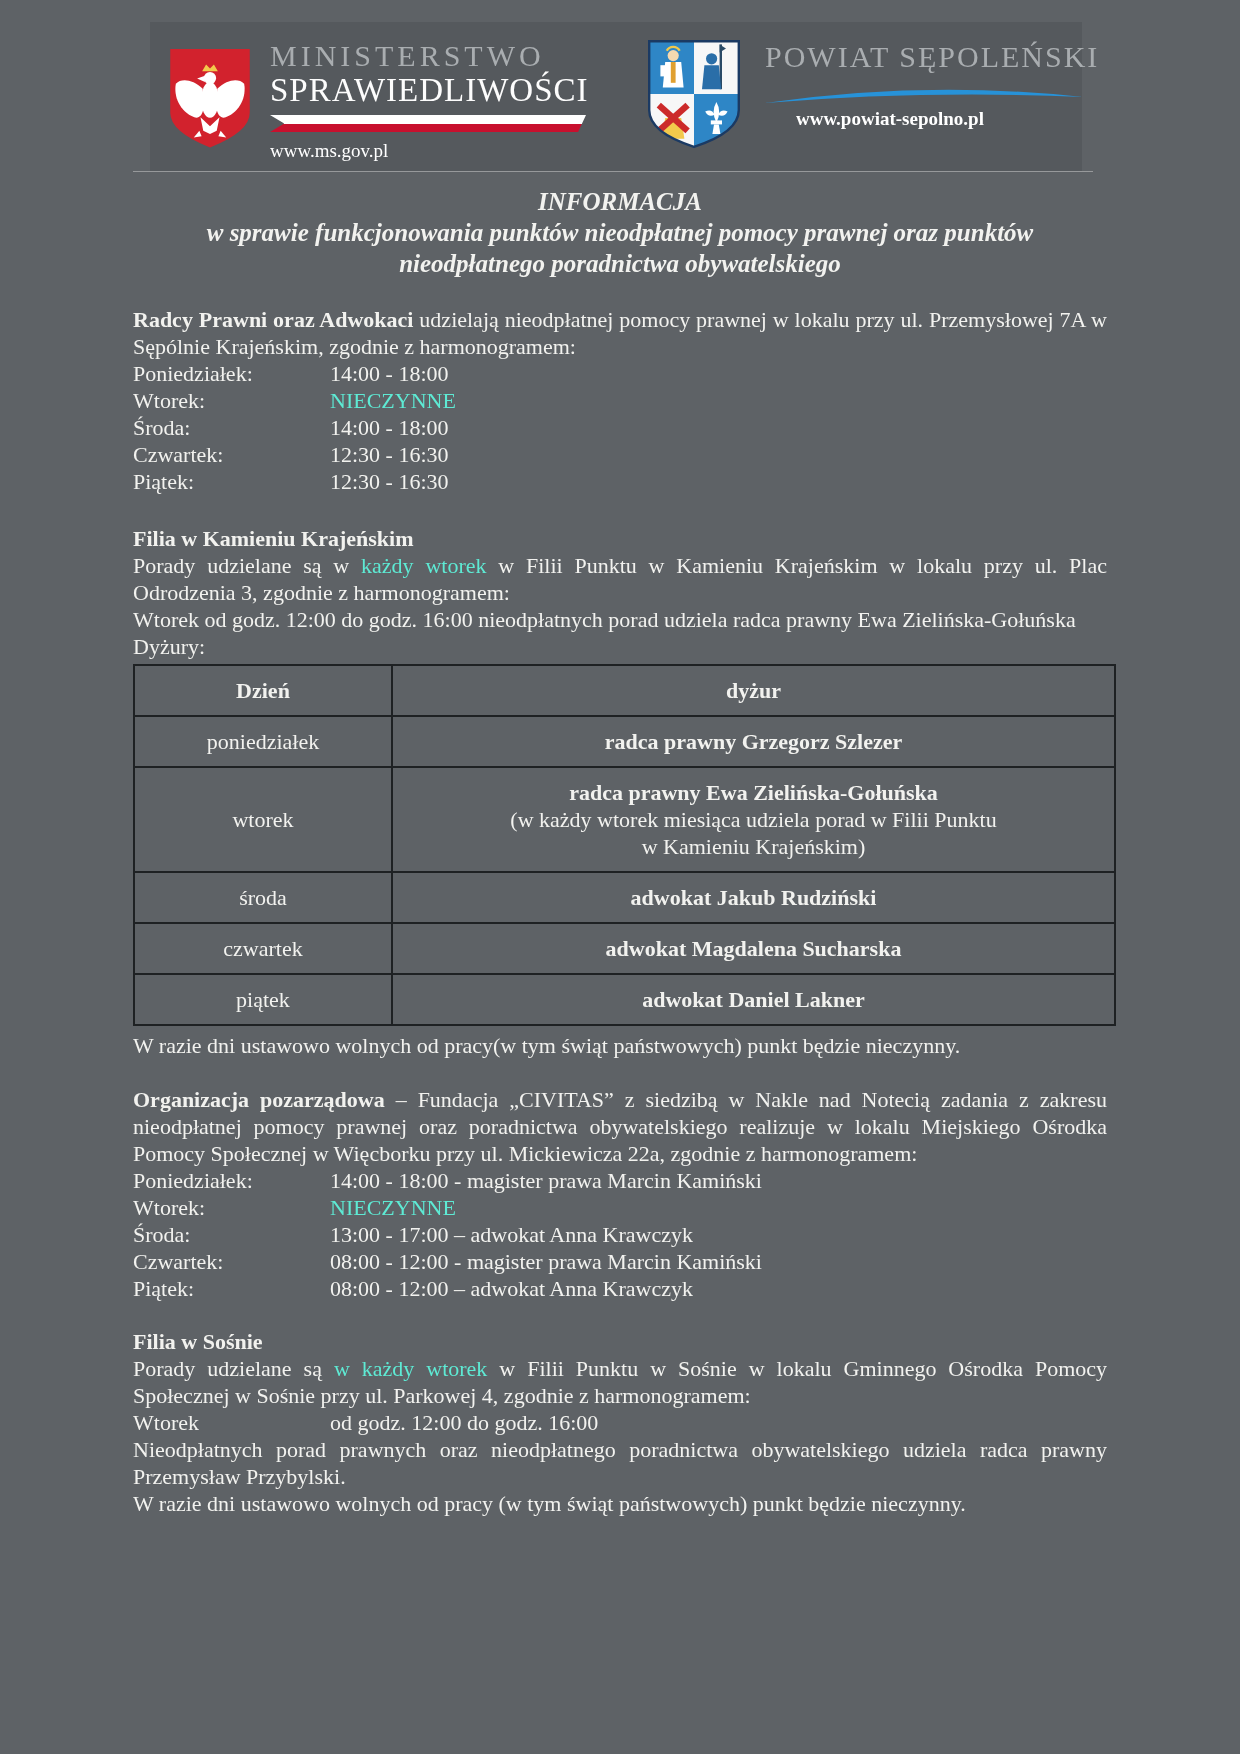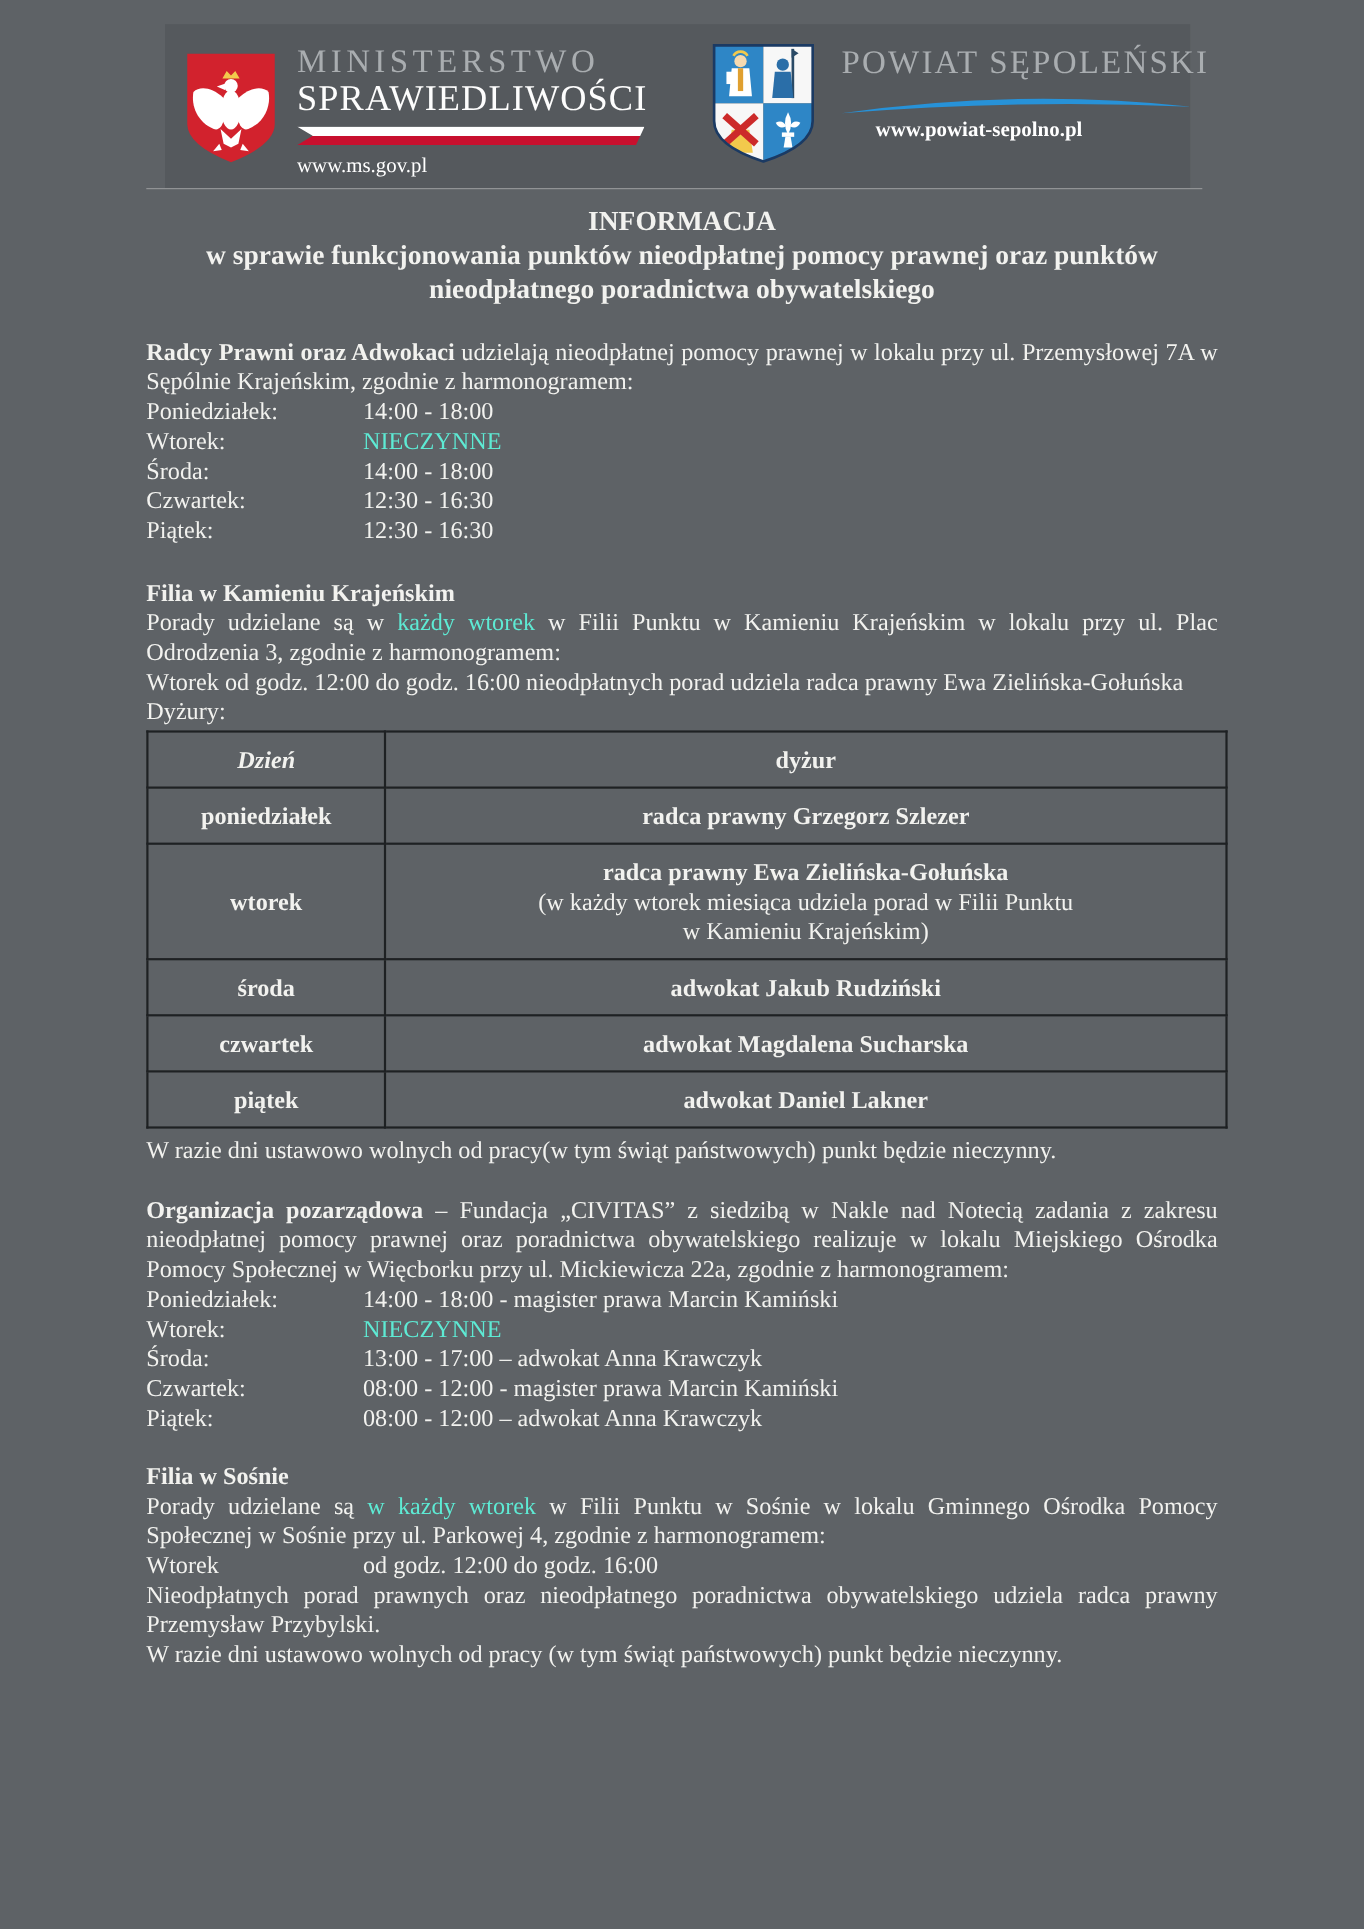--- a/index.html
+++ b/index.html
@@ -27,36 +27,36 @@
   .ms-url { margin-top:8px; font-size:19px; color:#ffffff; font-family:"Liberation Serif", serif; }
   .powiat-logo { position:absolute; left:645px; top:35px; }
   .powiat-shield { position:absolute; left:0; top:3px; }
   .powiat-text { position:absolute; left:120px; top:5px; width:320px; }
   .powiat-name { font-size:30px; color:#a9adb0; letter-spacing:2px; white-space:nowrap; }
   .swoosh { display:block; margin-top:14px; }
   .powiat-url { margin-top:2px; margin-left:31px; font-size:19px; font-weight:bold; color:#ffffff; }
   .separator { position:absolute; left:133px; top:171px; width:960px; height:1px; background:#97999b; border:none; }
   
   .content { width:974px; margin:0 0 0 133px; font-size:22px; line-height:27px; }
-  .doc-title { text-align:center; font-weight:bold; font-size:25px; line-height:31px; margin-top:14px; }
+  .doc-title { text-align:center; font-weight:bold; font-size:25px; line-height:31px; margin-top:14px;font-style:italic; }
   .section-heading { font-weight:bold; margin-top:26px; }
   .h-gap { margin-top:30px; }
   .para { text-align:justify; margin-top:27px; }
   .para-tight { text-align:justify; }
   .sched-row .day { display:inline-block; width:197px; }
   .yellow { color:#5eead4; }
   
   table.duty-table { border-collapse:collapse; width:983px; margin-top:4px; table-layout:fixed; }
   table.duty-table th, table.duty-table td {
     border:2px solid #1e2123; text-align:center; vertical-align:middle;
     padding:11px 6px; font-size:22px; line-height:27px;
   }
-  table.duty-table .col-day { width:216px;font-style:italic; }
+  table.duty-table .col-day { width:258px; }
   table.duty-table th { font-weight:bold; }
-  td.day-cell { font-weight:bold; }
+  td.day-cell { font-weight:normal; }
   td.duty-cell { font-weight:bold; }
   td.duty-cell .note { font-weight:normal; }
   .after-table { margin-top:6px; }
 </style>
 </head>
 <body>
 
 <div class="header">
   <div class="header-band"></div>
 

